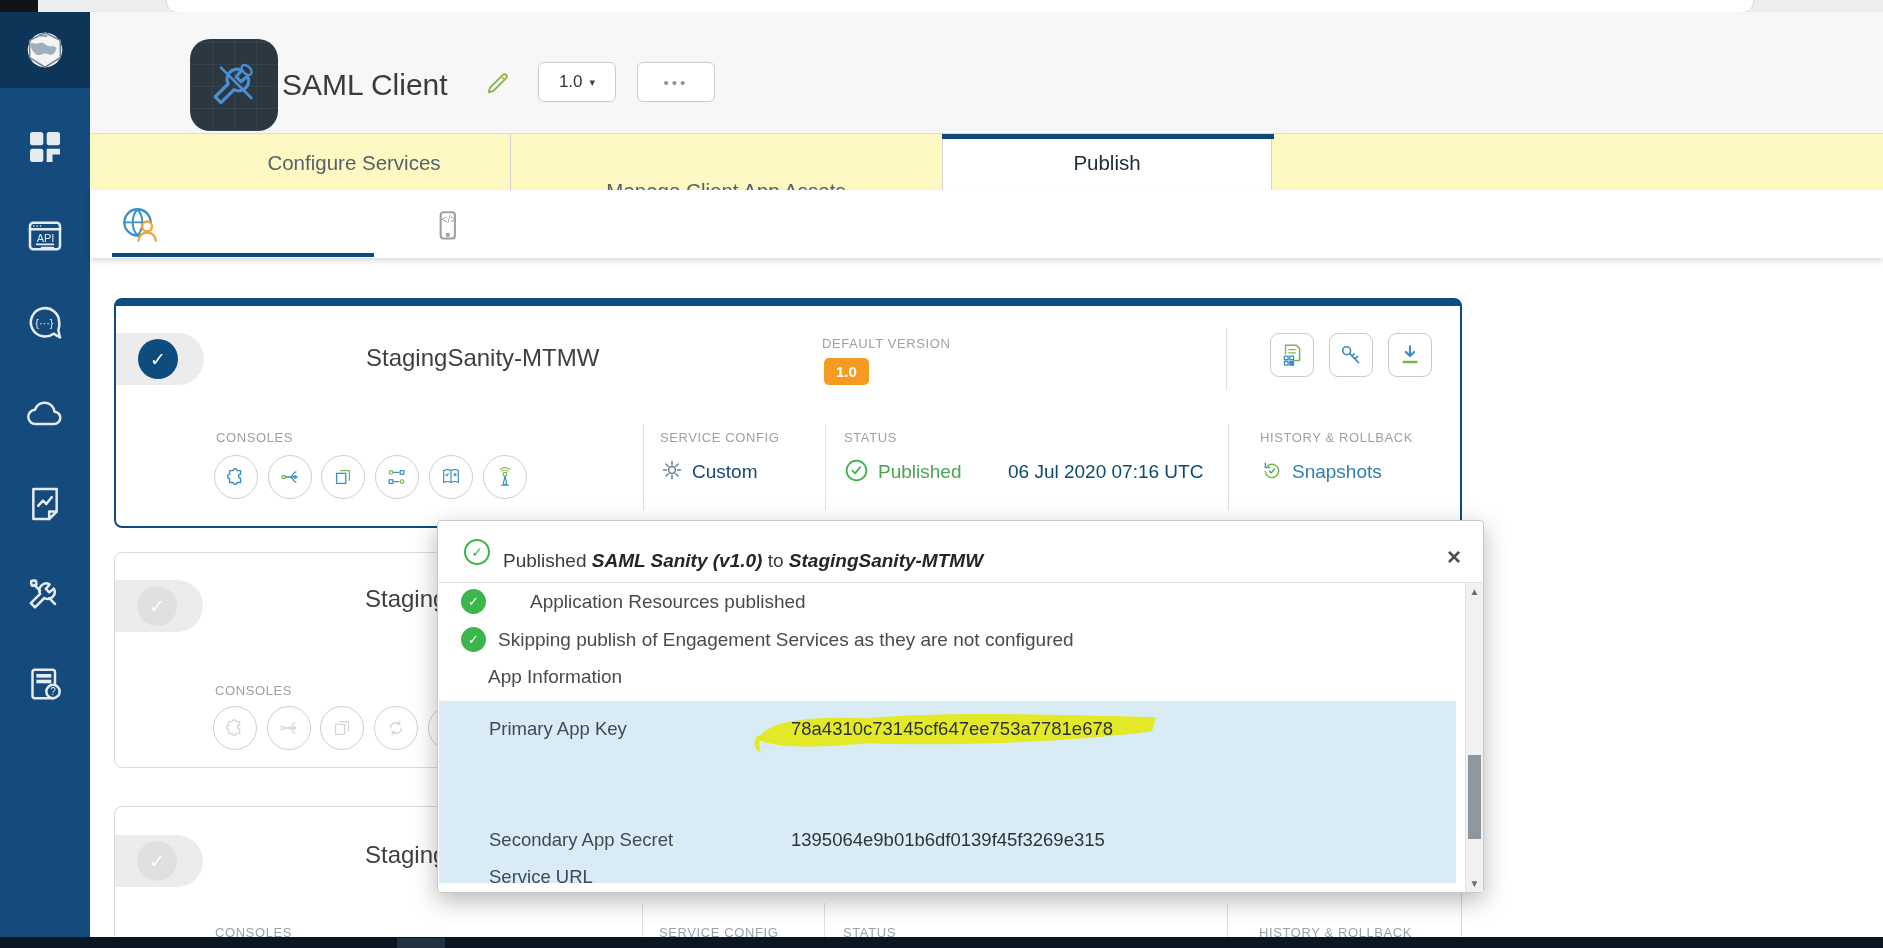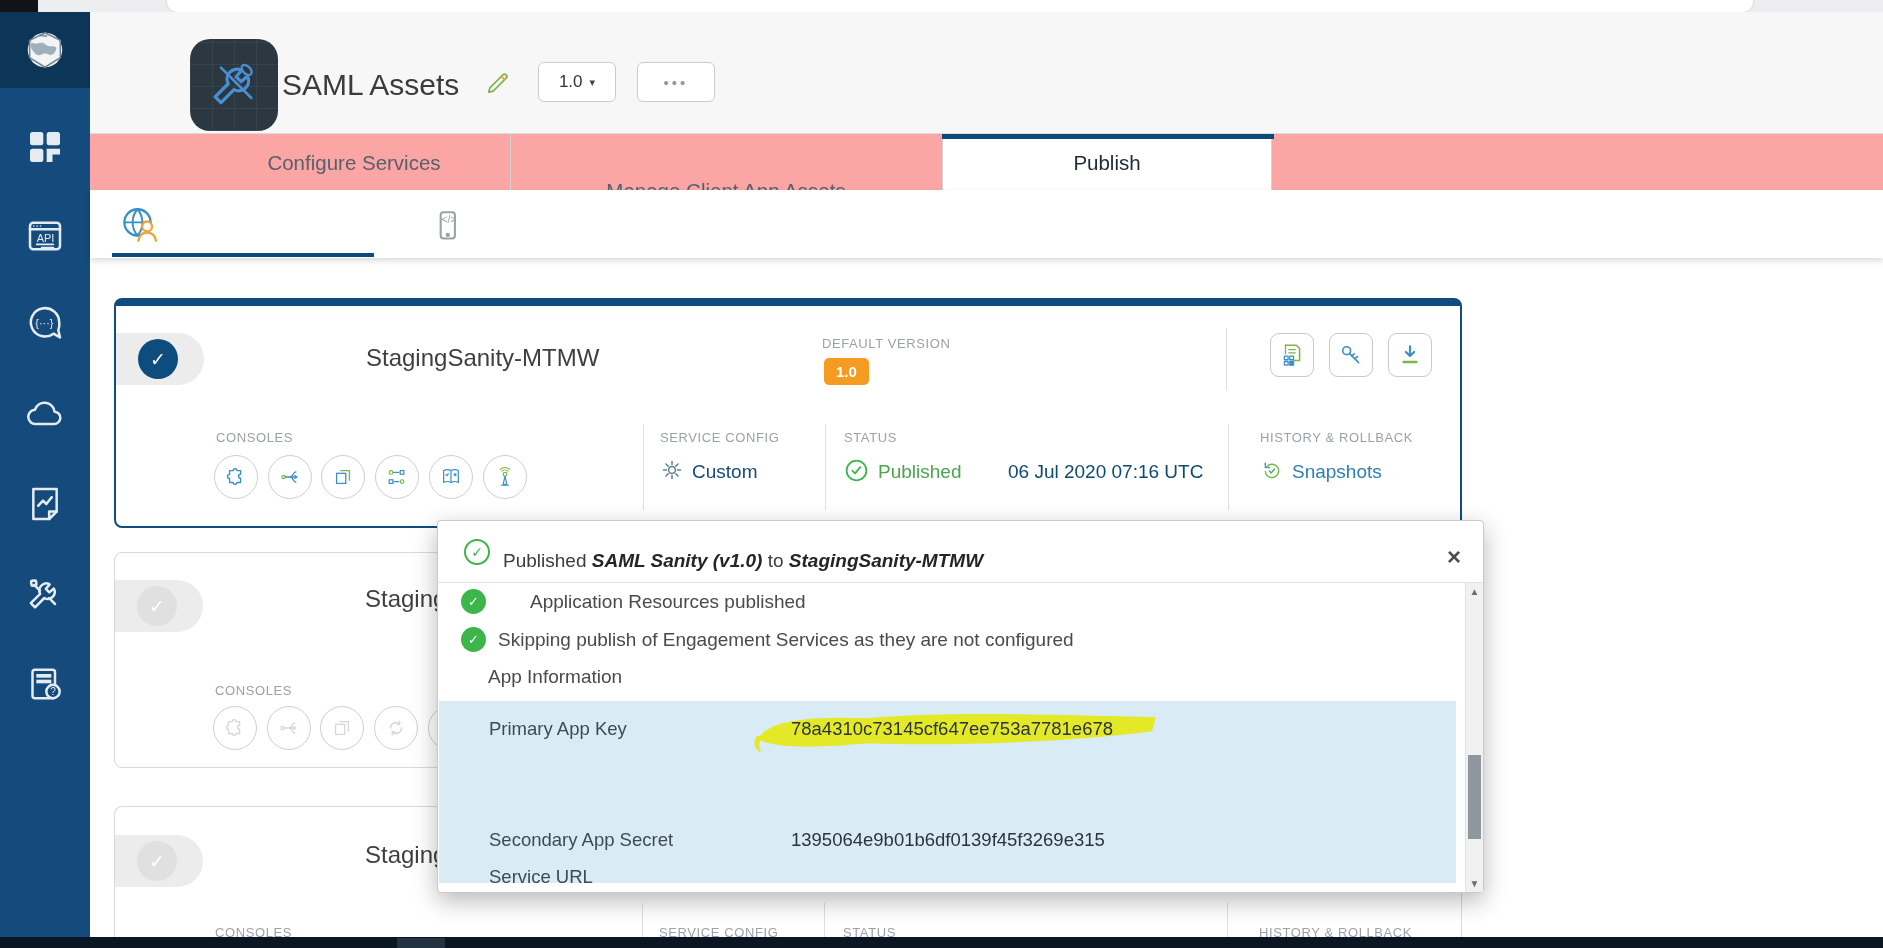--- a/index.html
+++ b/index.html
@@ -19,21 +19,21 @@
   #header{left:90px;top:12px;width:1793px;height:121px;background:#f7f7f7;}
   #apptile{position:absolute;left:100px;top:27px;width:88px;height:92px;border-radius:20px;background:#2c3841;
     background-image:repeating-linear-gradient(0deg,rgba(255,255,255,.05) 0 1px,transparent 1px 22px),repeating-linear-gradient(90deg,rgba(255,255,255,.05) 0 1px,transparent 1px 22px);}
   #apptitle{position:absolute;left:192px;top:56px;font-size:30px;color:#3b3b3b;}
   #pencil{position:absolute;left:395px;top:58px;width:26px;height:26px;cursor:pointer;}
   .hdr-btn{position:absolute;top:50px;height:40px;border:1px solid #ccc;border-radius:6px;background:#fff;display:flex;align-items:center;justify-content:center;cursor:pointer;box-sizing:border-box;}
   #verbtn{left:448px;width:78px;font-size:17px;color:#333;gap:7px;}
   #verbtn .caret{font-size:11px;color:#444;}
   #morebtn{left:547px;width:78px;font-size:15px;color:#8f979e;letter-spacing:3px;}
   
-  #tabsbar{left:90px;top:133px;width:1793px;height:57px;background:#fca5a5;border-top:1px solid #dcdcdc;box-sizing:border-box;}
+  #tabsbar{left:90px;top:133px;width:1793px;height:57px;background:#fef9c3;border-top:1px solid #dcdcdc;box-sizing:border-box;}
   .tab{position:absolute;top:0;height:57px;line-height:57px;text-align:center;font-size:20.5px;color:#57616b;cursor:pointer;}
   .tabsep{position:absolute;top:0;width:1px;height:57px;background:#d2d2d2;}
   #tab-publish{left:852px;width:330px;height:58px;background:#fff;border-left:1px solid #d2d2d2;border-right:1px solid #d2d2d2;color:#1d2b38;box-sizing:border-box;}
   #tab-publish .activebar{position:absolute;left:-1px;top:0;width:332px;height:5px;background:#0d4a7a;}
   
   #subtabs{left:90px;top:190px;width:1793px;height:68px;background:#fff;box-shadow:0 3px 6px rgba(0,0,0,.14);}
   .subtab-label{position:absolute;top:212px;font-size:20.5px;cursor:pointer;}
   #subtab-underline{position:absolute;left:22px;top:63px;width:262px;height:4px;background:#0d4a7a;}
   
   .env-card{position:absolute;left:114px;width:1348px;background:#fff;border:1px solid #d9d9d9;border-radius:8px;box-sizing:border-box;}
@@ -138,21 +138,21 @@
   </div>
 
   <div class="abs" id="header">
     <div id="apptile">
       <svg class="abs" style="left:17px;top:17px" width="56" height="56" viewBox="0 0 24 24" fill="none" stroke="#4a8fd2" stroke-width="1.4" stroke-linecap="round" stroke-linejoin="round">
         <path d="M14.8 6.2a4.2 4.2 0 0 0-5.7 5.7L3.5 17.5 6 20l5.6-5.6a4.2 4.2 0 0 0 5.7-5.7L14.6 11l-2.1-2.1z"></path>
         <path d="M6 5l13 13" stroke-width="1.1"></path>
         <ellipse cx="17" cy="6" rx="2.6" ry="1.6" transform="rotate(45 17 6)" stroke-width="1"></ellipse>
       </svg>
     </div>
-    <div id="apptitle">SAML Assets</div>
+    <div id="apptitle">SAML Client</div>
     <svg id="pencil" viewBox="0 0 24 24" fill="none" stroke-linecap="round" stroke-linejoin="round">
       <path d="M3.5 20.5l1-4L16.5 4.5a2.1 2.1 0 0 1 3 3L7.5 19.5z" stroke="#7ab648" stroke-width="1.6"></path>
       <path d="M15 6l3 3" stroke="#f59b22" stroke-width="1.6"></path>
     </svg>
     <div class="hdr-btn" id="verbtn">
       <span>1.0</span>
       <span class="caret">▾</span>
     </div>
     <div class="hdr-btn" id="morebtn">
       <span>•••</span>

